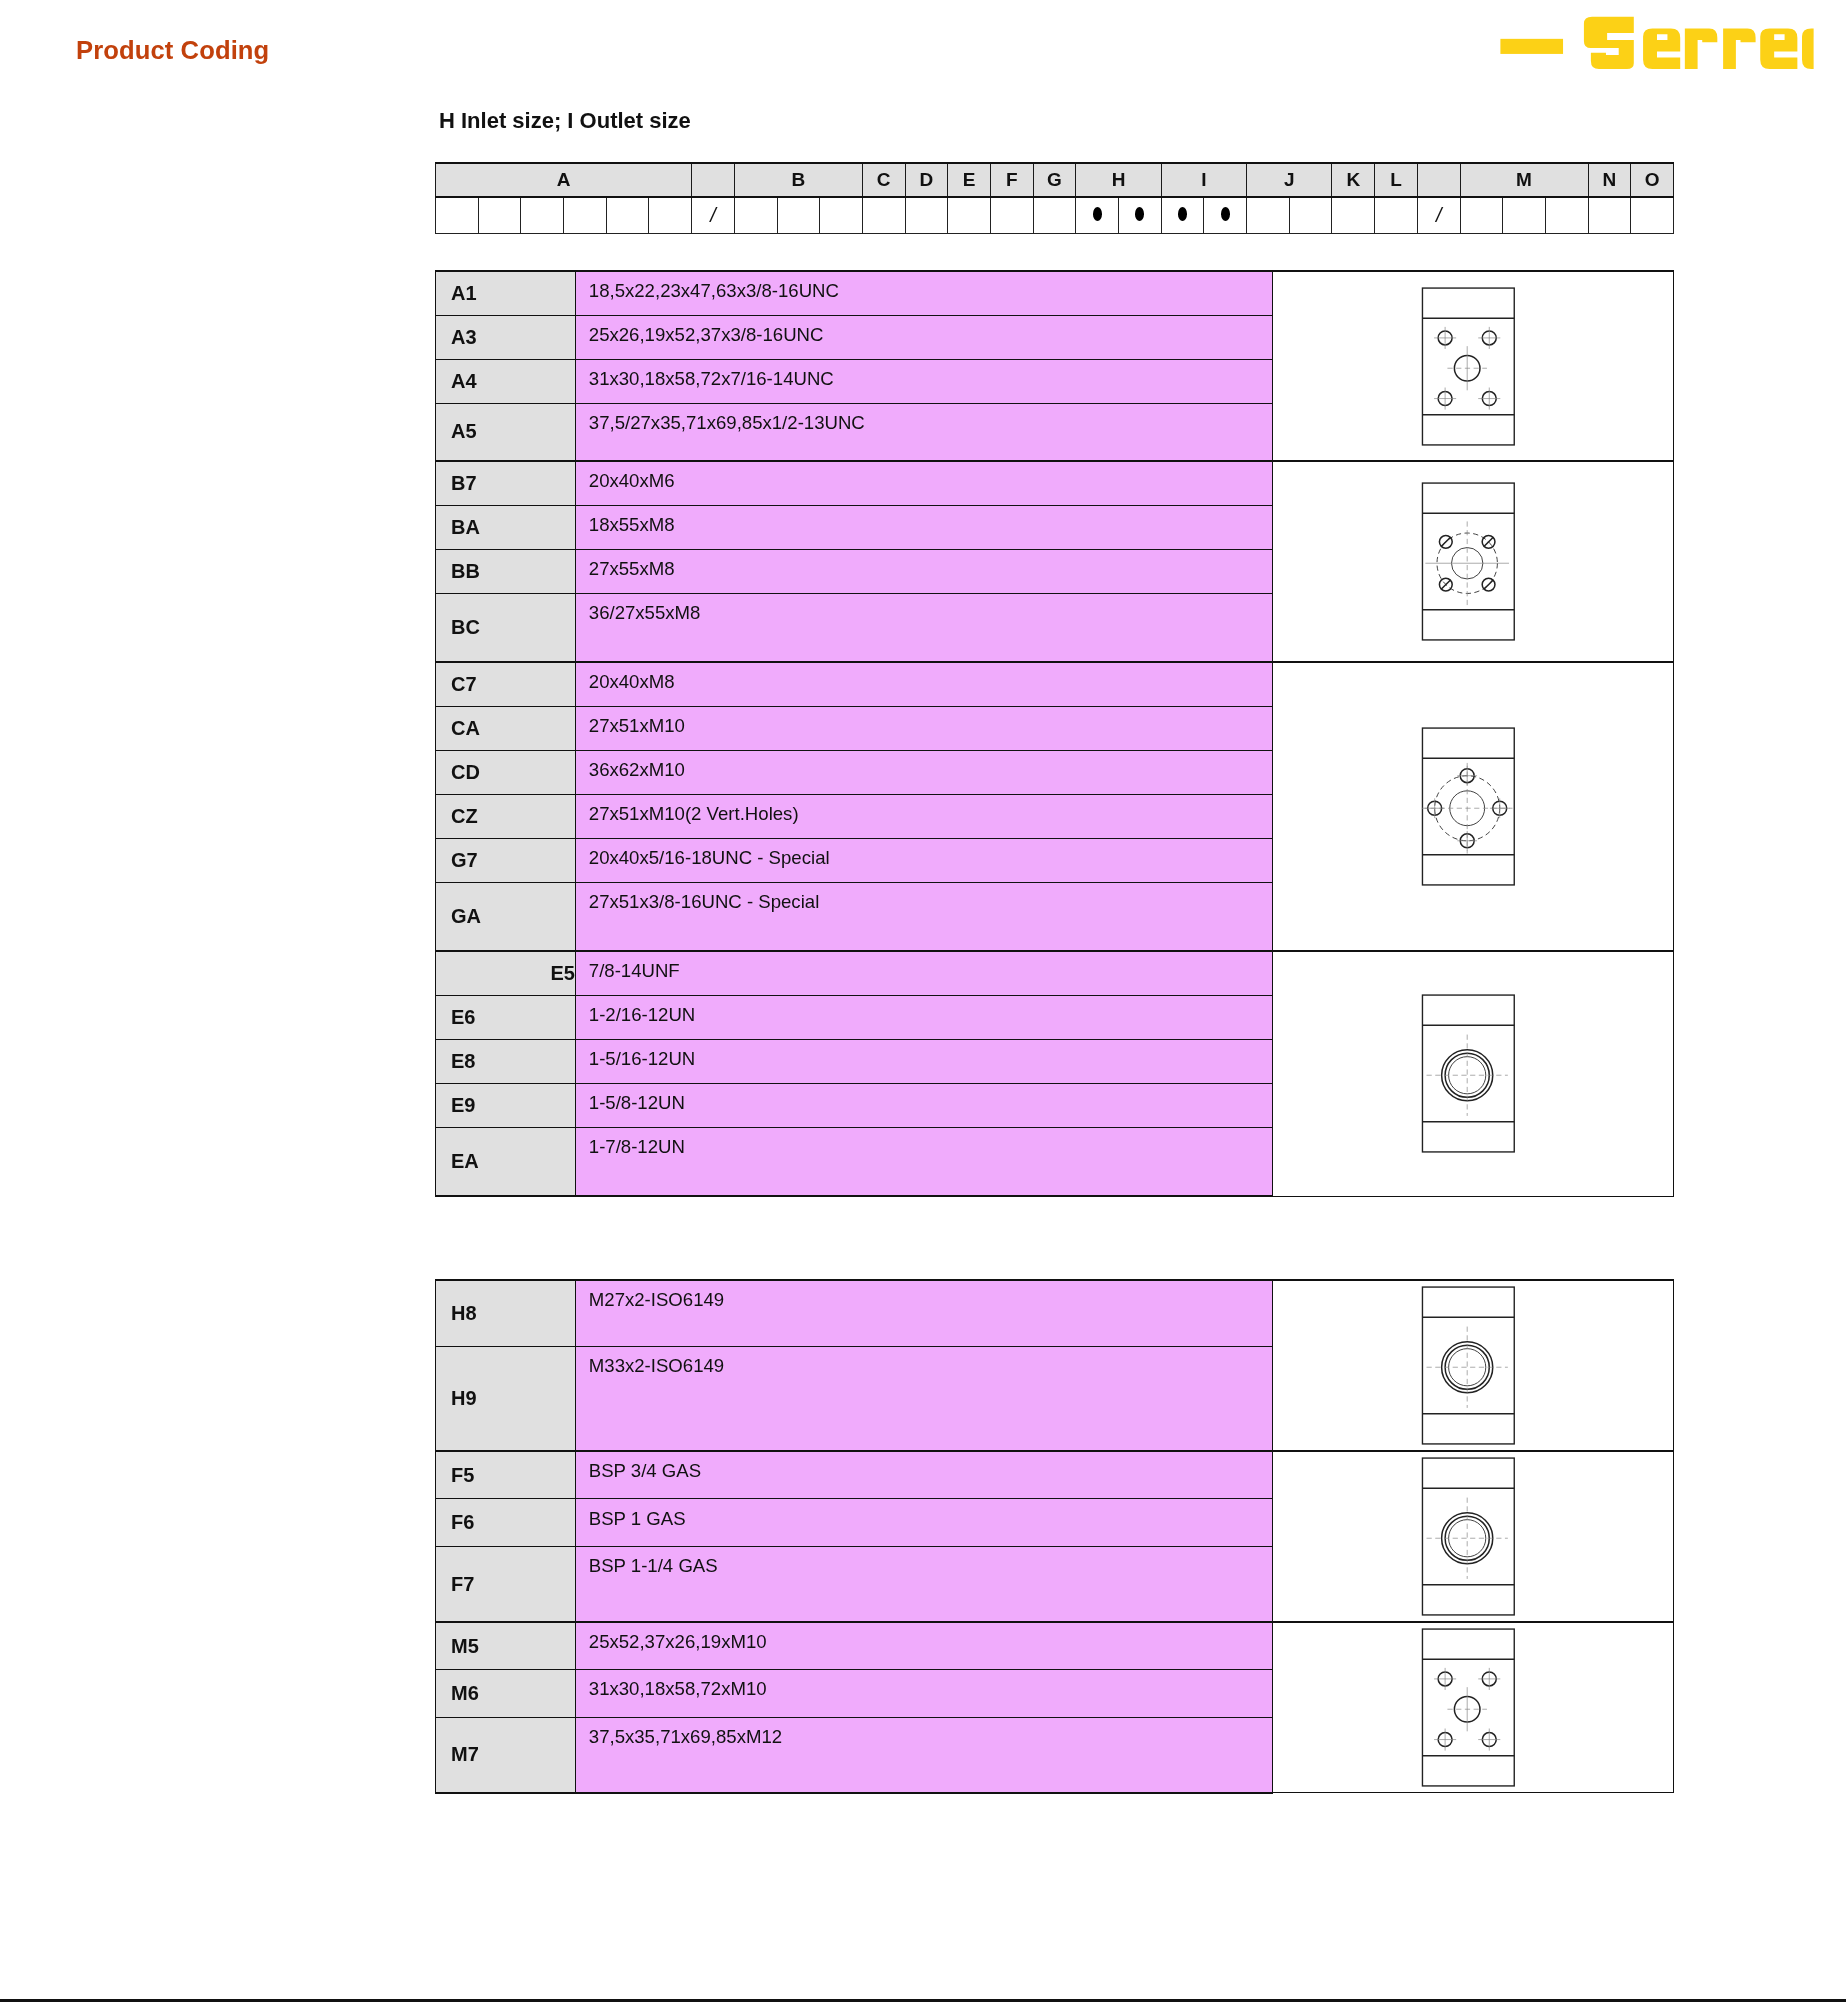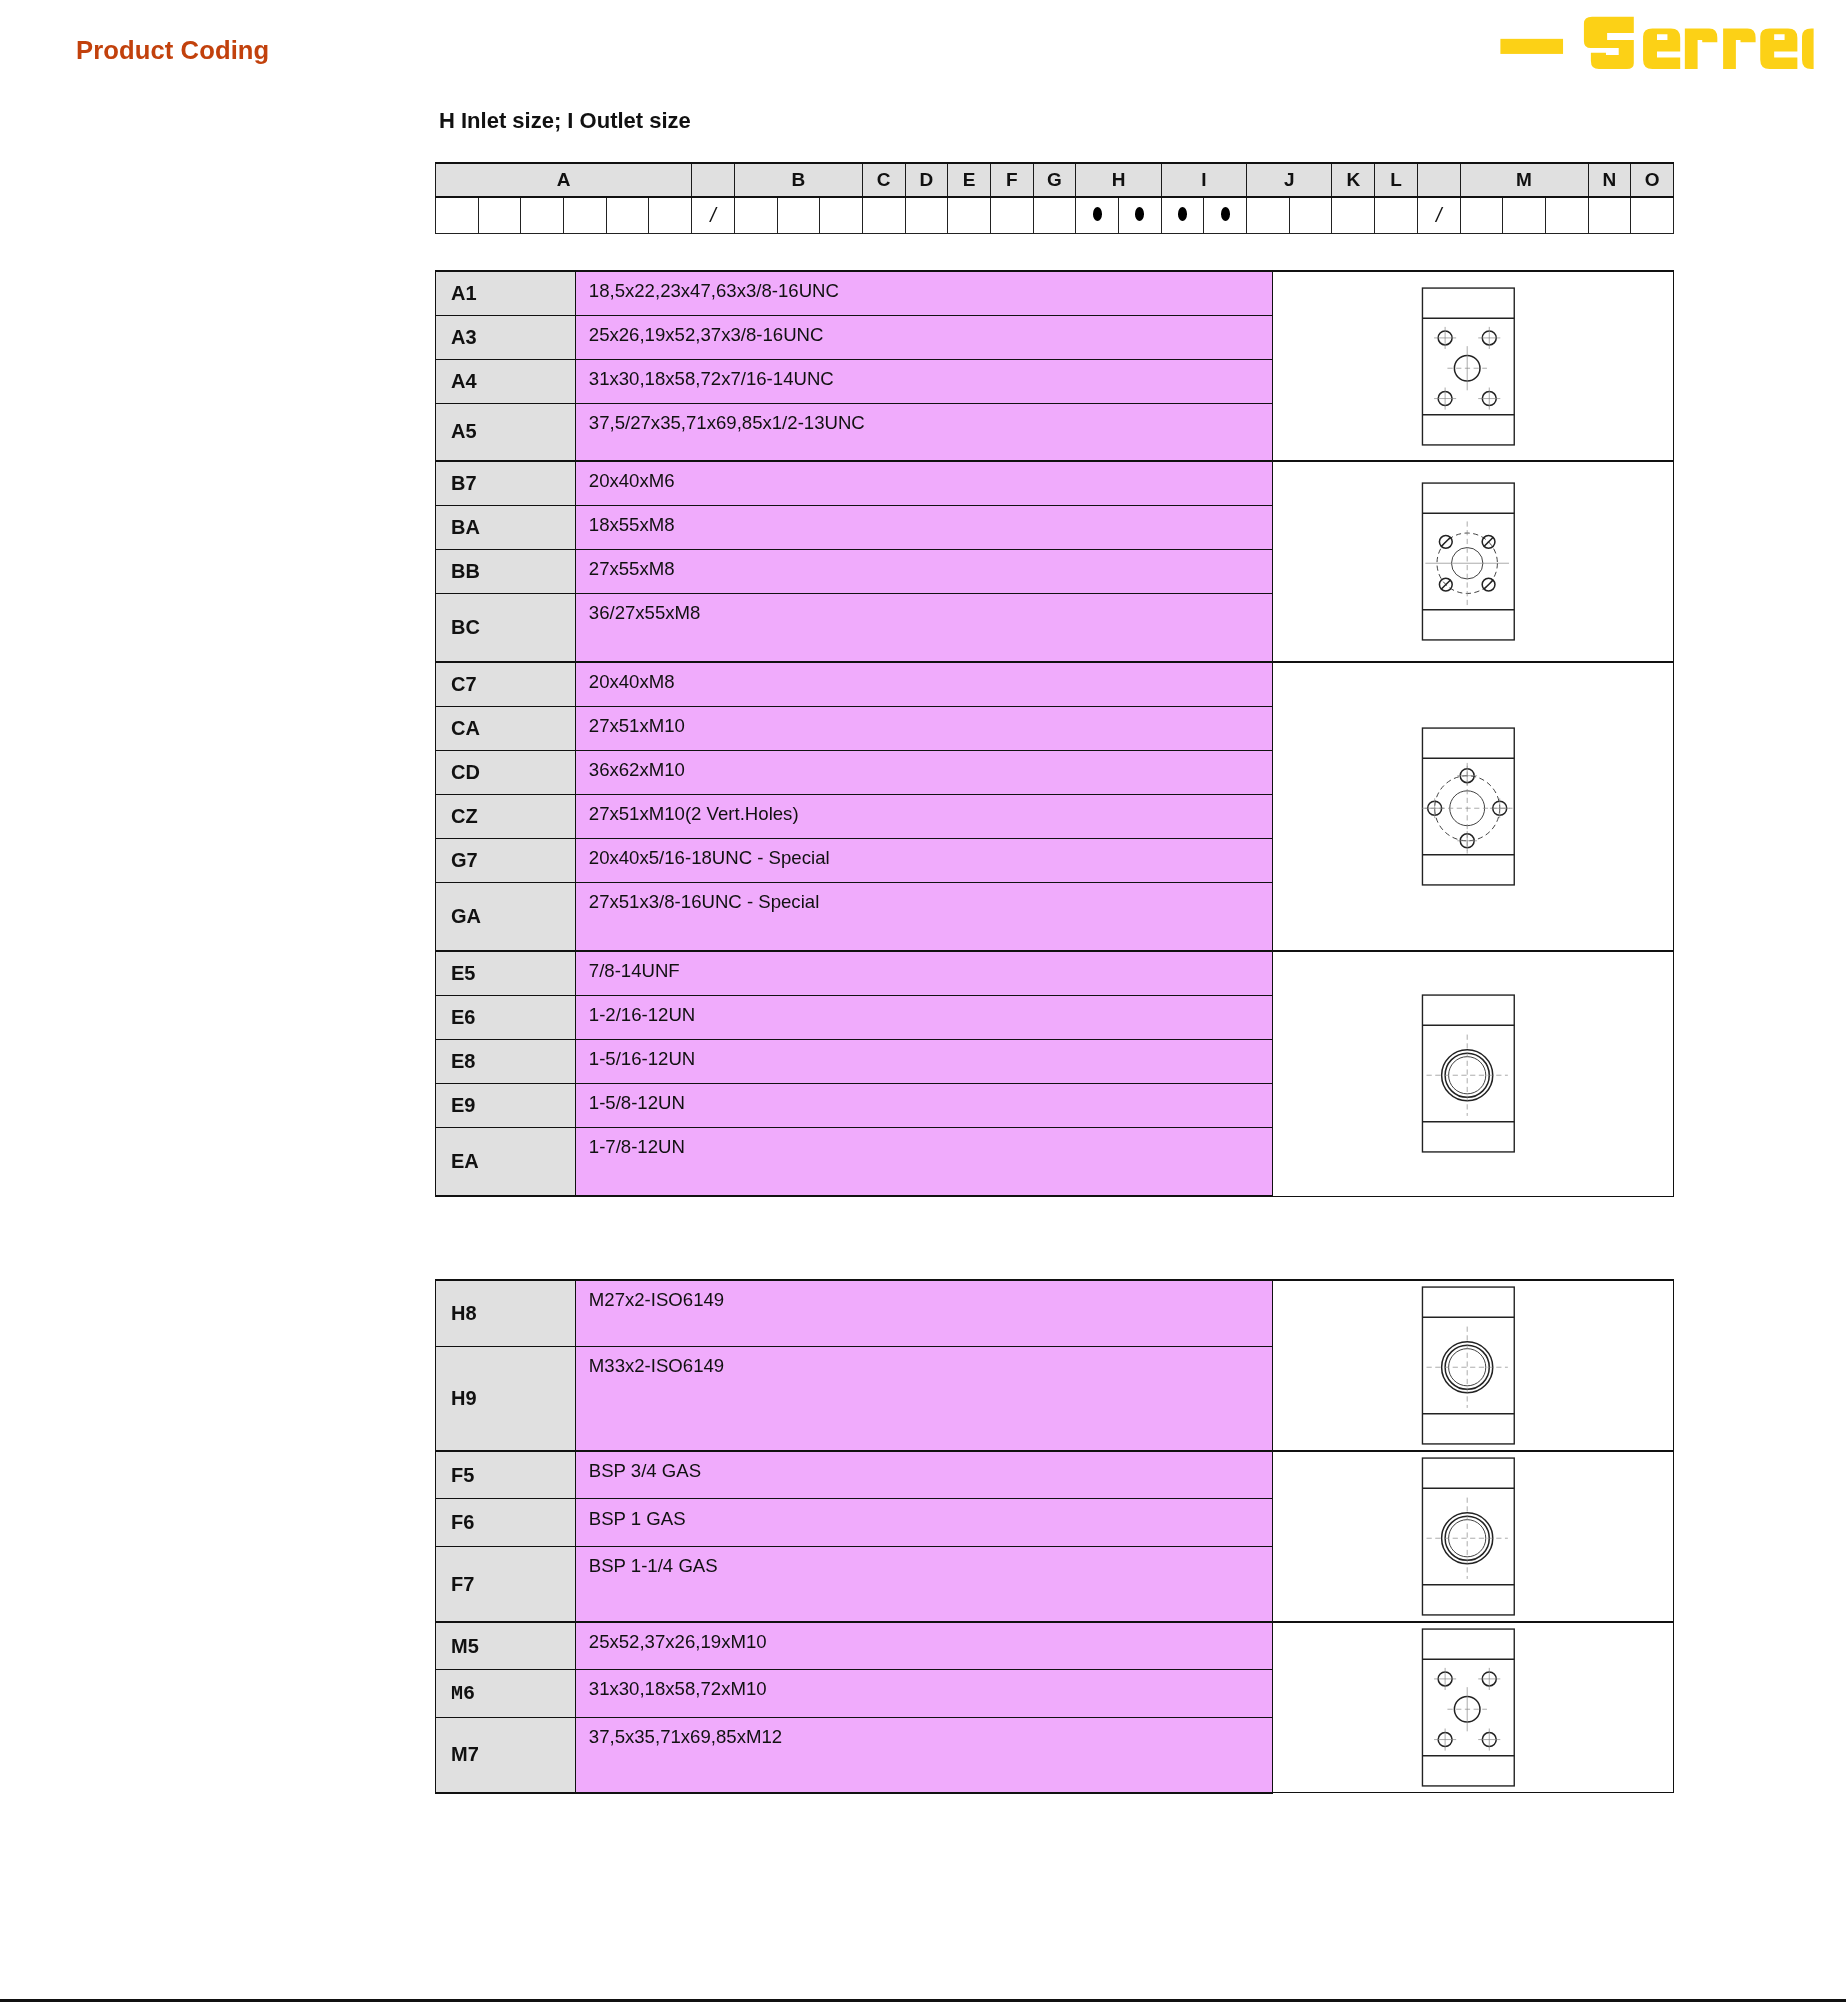--- a/index.html
+++ b/index.html
@@ -345,21 +345,21 @@
       </tr>
       <tr>
         <td class="col-code" style="height: 44px;">G7</td>
         <td class="col-desc">20x40x5/16-18UNC - Special</td>
       </tr>
       <tr class="grp-last">
         <td class="col-code" style="height: 69px;">GA</td>
         <td class="col-desc">27x51x3/8-16UNC - Special</td>
       </tr>
       <tr class="grp-first">
-        <td class="col-code" style="height: 44px;">E5</td>
+        <td class="col-code" style="height: 44px; text-align: right;">E5</td>
         <td class="col-desc">7/8-14UNF</td>
         <td class="col-draw" rowspan="5">
           <div class="draw-wrap">
             <svg width="122" height="169" viewBox="0 0 210 290" xmlns="http://www.w3.org/2000/svg">
     <rect x="18" y="10" width="158" height="270" fill="#fff" stroke="#222" stroke-width="2.4"></rect>
     <line x1="18" y1="62" x2="176" y2="62" stroke="#222" stroke-width="2.4"></line>
     <line x1="18" y1="228" x2="176" y2="228" stroke="#222" stroke-width="2.4"></line>
     <circle cx="95" cy="148" r="44" stroke="#222" fill="none" stroke-width="2.6"></circle>
               <circle cx="95" cy="148" r="38" stroke="#222" fill="none" stroke-width="2.6"></circle>
               <circle cx="95" cy="148" r="32" stroke="#333" fill="none" stroke-width="1.6"></circle>
@@ -460,21 +460,21 @@
               <line x1="38" y1="200.2" x2="76" y2="200.2" stroke="#888" fill="none" stroke-width="1.2"></line>
               <line x1="57" y1="181.2" x2="57" y2="219.2" stroke="#888" fill="none" stroke-width="1.2"></line>
               <circle cx="133" cy="200.2" r="12" stroke="#222" fill="none" stroke-width="2.6"></circle>
               <line x1="114" y1="200.2" x2="152" y2="200.2" stroke="#888" fill="none" stroke-width="1.2"></line>
               <line x1="133" y1="181.2" x2="133" y2="219.2" stroke="#888" fill="none" stroke-width="1.2"></line>
   </svg>
           </div>
         </td>
       </tr>
       <tr>
-        <td class="col-code" style="height: 44px; font-family: Liberation Mono, monospace;">M6</td>
+        <td class="col-code" style="height: 44px;">M6</td>
         <td class="col-desc">31x30,18x58,72xM10</td>
       </tr>
       <tr class="grp-last">
         <td class="col-code" style="height: 69px;">M7</td>
         <td class="col-desc">37,5x35,71x69,85xM12</td>
       </tr>
     </tbody>
   </table>
 
 <div class="footer-rule"></div>

